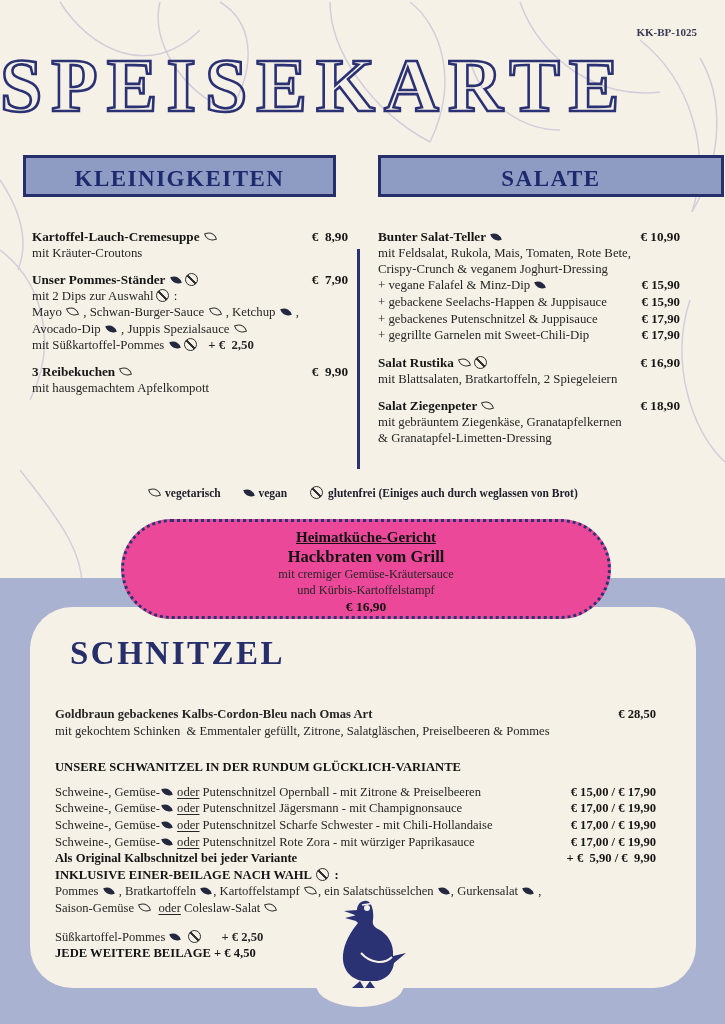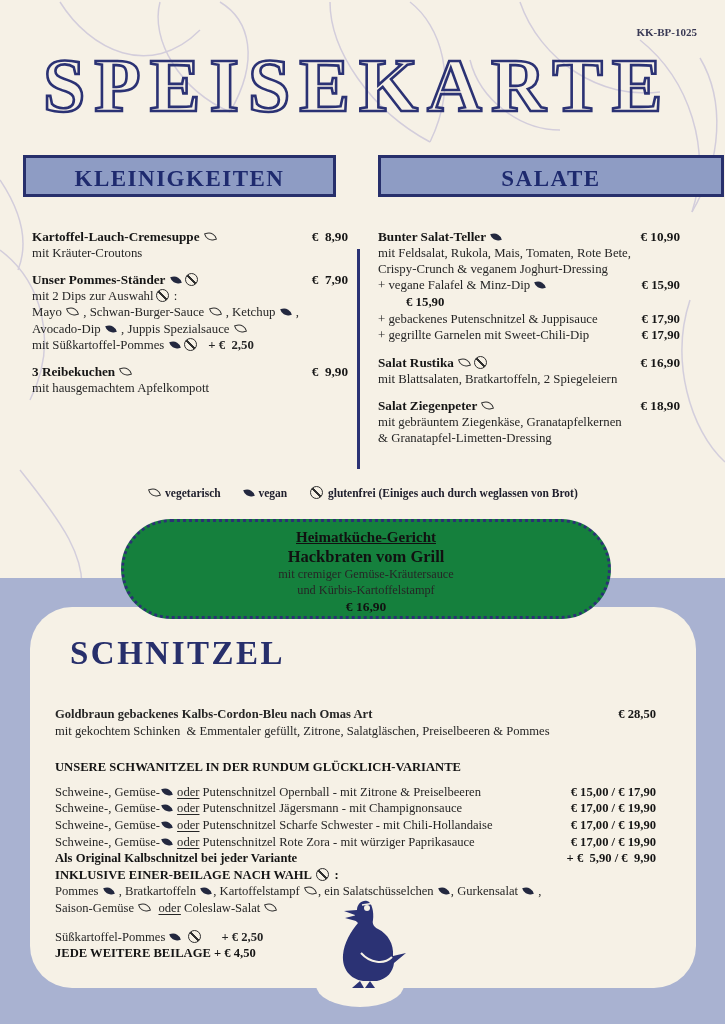--- a/index.html
+++ b/index.html
@@ -9,47 +9,46 @@
     font-family:Liberation Serif, serif;
     color:#222;
   }
   .bg-art{position:absolute;left:0;top:0;z-index:0;pointer-events:none;}
   .code{position:absolute;top:26px;right:28px;font-size:11px;font-weight:bold;color:#3a3a55;z-index:2;}
   .title{
     position:absolute;top:42px;left:0;width:579px;margin:0;text-align:center;
     font-size:76px;font-weight:bold;letter-spacing:9px;
     color:#2b3274;-webkit-text-fill-color:transparent;-webkit-text-stroke:2.6px #2b3274;
     z-index:2;
-    padding-left:43px;
   }
   .hdr{
     position:absolute;top:155px;height:42px;line-height:42px;text-align:center;
     background:#8e9cc4;border:3px solid #272f6b;box-sizing:border-box;
     color:#1e2a6e;font-size:23px;font-weight:bold;letter-spacing:1.5px;z-index:2;
   }
   .hdr-left{left:23px;width:313px;}
   .hdr-right{left:378px;width:346px;}
   .col{position:absolute;top:229px;z-index:2;}
   .col-left{left:32px;width:316px;}
   .col-right{left:378px;width:302px;}
   .divider{position:absolute;left:357px;top:249px;width:3px;height:220px;background:#2b3274;z-index:2;}
   .mi{margin-bottom:11px;}
   .mi-head{display:flex;justify-content:space-between;align-items:baseline;}
   .mi-name{font-size:13.2px;font-weight:bold;color:#161616;white-space:pre;}
   .mi-price{font-size:13.2px;font-weight:bold;color:#161616;white-space:pre;}
   .mi-desc{font-size:12.8px;line-height:16.2px;color:#262626;white-space:pre;}
   .addon{display:flex;justify-content:space-between;font-size:12.8px;line-height:16.6px;color:#262626;}
   .addon-text{white-space:pre;}
-  .addon-price{font-weight:bold;white-space:pre;color:#161616;margin-left:28px;}
+  .addon-price{font-weight:bold;white-space:pre;color:#161616;}
   .legend{position:absolute;top:486px;left:0;width:725px;text-align:center;font-size:11.5px;font-weight:bold;color:#20202e;z-index:2;}
   .legend .lg{margin:0 9px;white-space:pre;}
   .blue-panel{position:absolute;left:0;top:578px;width:725px;height:446px;background:#a9b2d1;z-index:1;}
   .special{
     position:absolute;left:121px;top:519px;width:490px;height:100px;z-index:3;
-    background:#15803d;border:3px dotted #2b3274;border-radius:52px;box-sizing:border-box;
+    background:#ec4899;border:3px dotted #2b3274;border-radius:52px;box-sizing:border-box;
     text-align:center;padding-top:7px;
   }
   .sp-h{font-size:15px;font-weight:bold;text-decoration:underline;color:#111;}
   .sp-d{font-size:16.5px;font-weight:bold;color:#111;margin-top:1px;}
   .sp-l{font-size:12.3px;color:#262626;line-height:15.5px;}
   .sp-p{font-size:13.5px;font-weight:bold;color:#111;margin-top:1px;}
   .card{
     position:absolute;left:30px;top:607px;width:666px;height:381px;z-index:2;
     background:#f6f1e6;border-radius:42px;box-sizing:border-box;
     padding:18px 40px 0 25px;
@@ -135,20 +134,21 @@
           <span class="mi-name">Bunter Salat-Teller <span class="ic vgn"></span></span>
           <span class="mi-price">€ 10,90</span>
         </div>
         <div class="mi-desc">mit Feldsalat, Rukola, Mais, Tomaten, Rote Bete,</div>
         <div class="mi-desc">Crispy-Crunch &amp; veganem Joghurt-Dressing</div>
         <div class="addon">
           <span class="addon-text">+ vegane Falafel &amp; Minz-Dip <span class="ic vgn"></span></span>
           <span class="addon-price">€ 15,90</span>
         </div>
         <div class="addon">
+          <span class="addon-text">+ gebackene Seelachs-Happen &amp; Juppisauce</span>
           <span class="addon-price">€ 15,90</span>
         </div>
         <div class="addon">
           <span class="addon-text">+ gebackenes Putenschnitzel &amp; Juppisauce</span>
           <span class="addon-price">€ 17,90</span>
         </div>
         <div class="addon">
           <span class="addon-text">+ gegrillte Garnelen mit Sweet-Chili-Dip</span>
           <span class="addon-price">€ 17,90</span>
         </div>

